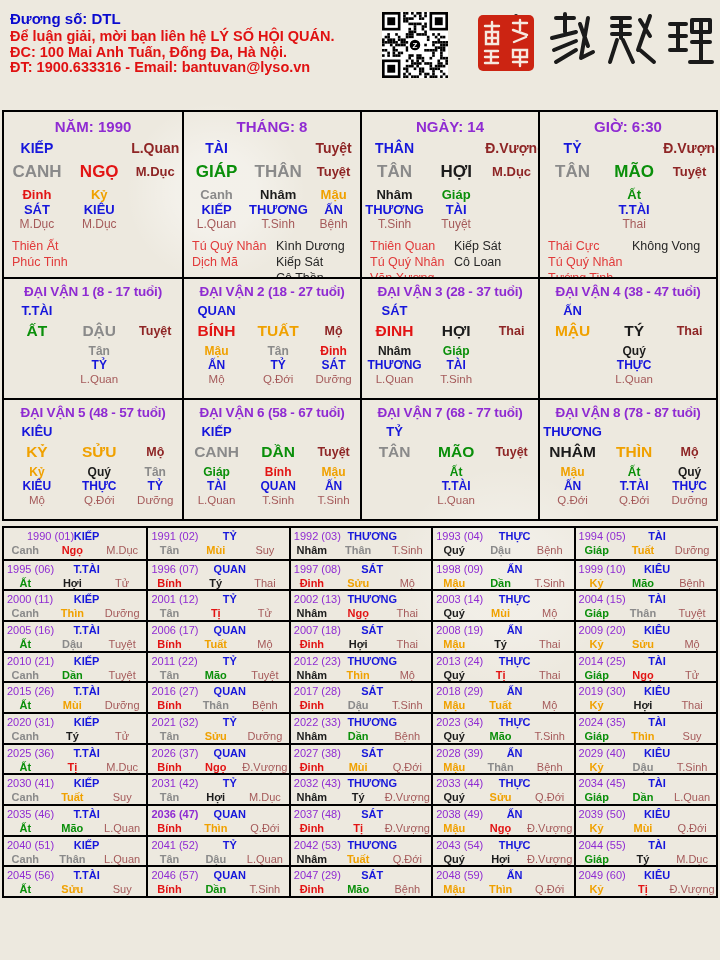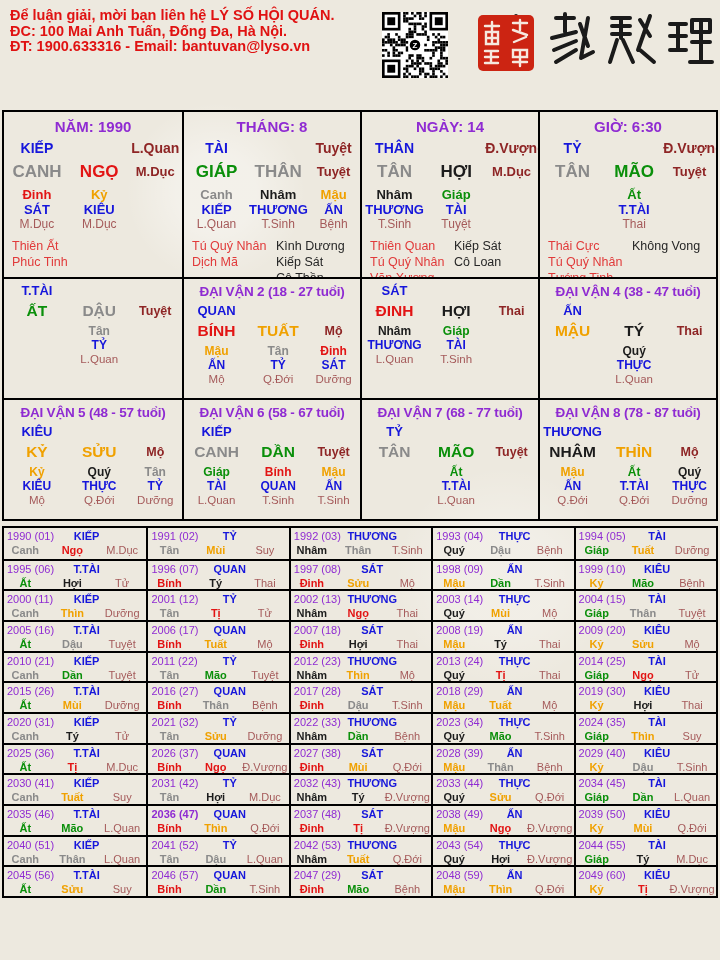--- a/index.html
+++ b/index.html
@@ -51,20 +51,21 @@
   .yyear{position:absolute;left:3px;top:0;font-size:11px;line-height:14px;}
   .ygod{position:absolute;left:58%;transform:translateX(-50%);top:0;font-size:11px;font-weight:bold;line-height:14px;}
   .yline2{display:grid;grid-template-columns:30% 36% 34%;text-align:center;font-size:11px;line-height:14px;}
   .yline2 .ys{font-weight:bold;}
 </style>
 </head>
 <body>
 
 <div class="header">
   <div class="hleft">
+    <div class="hline" style="color: rgb(10, 10, 207);"><span>Đương số:</span> <span>DTL</span></div>
     <div class="hline red" style="color: rgb(224, 18, 18);">Để luận giải, mời bạn liên hệ LÝ SỐ HỘI QUÁN.</div>
     <div class="hline red" style="color: rgb(224, 18, 18);">ĐC: 100 Mai Anh Tuấn, Đống Đa, Hà Nội.</div>
     <div class="hline red" style="color: rgb(224, 18, 18);">ĐT: 1900.633316 - Email: bantuvan@lyso.vn</div>
   </div>
   <svg class="qr" id="qr" viewBox="0 0 25 25">
       <rect x="0" y="0" width="25" height="25" fill="#fff"></rect>
       <rect x="8" y="0" width="1" height="1" fill="#000"></rect>
       <rect x="9" y="0" width="1" height="1" fill="#000"></rect>
       <rect x="11" y="0" width="1" height="1" fill="#000"></rect>
       <rect x="13" y="0" width="1" height="1" fill="#000"></rect>
@@ -428,20 +429,21 @@
           <div style="color: rgb(225, 58, 58);">Đào Hoa</div>
         </div>
         <div>
           <div style="color: rgb(38, 38, 38);">Không Vong</div>
         </div>
       </div>
     </div>
   </section>
 <section class="dvrow" id="dvrow1">
     <div class="pcell dvcell">
+      <div class="ptitle" style="color: rgb(143, 43, 210);">ĐẠI VẬN 1 (8 - 17 tuổi)</div>
       <div class="prow godrow">
         <div style="color: rgb(22, 22, 219);">T.TÀI</div>
         <div></div>
         <div style="color: rgb(142, 37, 37);"></div>
       </div>
       <div class="prow mainrow">
         <div class="bigstem" style="color: rgb(10, 143, 10);">ẤT</div>
         <div class="bigstem" style="color: rgb(138, 138, 138);">DẬU</div>
         <div class="mainstage" style="color: rgb(142, 37, 37);">Tuyệt</div>
       </div>
@@ -479,20 +481,21 @@
           <div class="hstage" style="color: rgb(165, 90, 90);">Q.Đới</div>
         </div>
         <div class="hcol">
           <div style="color: rgb(226, 20, 20);">Đinh</div>
           <div style="color: rgb(22, 22, 219);">SÁT</div>
           <div class="hstage" style="color: rgb(165, 90, 90);">Dưỡng</div>
         </div>
       </div>
     </div>
     <div class="pcell dvcell">
+      <div class="ptitle" style="color: rgb(143, 43, 210);">ĐẠI VẬN 3 (28 - 37 tuổi)</div>
       <div class="prow godrow">
         <div style="color: rgb(22, 22, 219);">SÁT</div>
         <div></div>
         <div style="color: rgb(142, 37, 37);"></div>
       </div>
       <div class="prow mainrow">
         <div class="bigstem" style="color: rgb(226, 20, 20);">ĐINH</div>
         <div class="bigstem" style="color: rgb(28, 28, 28);">HỢI</div>
         <div class="mainstage" style="color: rgb(142, 37, 37);">Thai</div>
       </div>
@@ -643,21 +646,21 @@
           <div style="color: rgb(28, 28, 28);">Quý</div>
           <div style="color: rgb(22, 22, 219);">THỰC</div>
           <div class="hstage" style="color: rgb(165, 90, 90);">Dưỡng</div>
         </div>
       </div>
     </div>
   </section>
 <section class="years" id="years">
     <div class="ycell">
       <div class="yline1">
-        <span class="yyear" style="color: rgb(143, 43, 210);">1990 (01)</span>
+        <span class="yyear" style="color: rgb(143, 43, 210); margin-left: 20px;">1990 (01)</span>
         <span class="ygod" style="color: rgb(22, 22, 219);">KIẾP</span>
       </div>
       <div class="yline2">
         <span class="ys" style="color: rgb(138, 138, 138);">Canh</span>
         <span class="ys" style="color: rgb(226, 20, 20);">Ngọ</span>
         <span style="color: rgb(165, 90, 90);">M.Dục</span>
       </div>
     </div>
     <div class="ycell">
       <div class="yline1">

